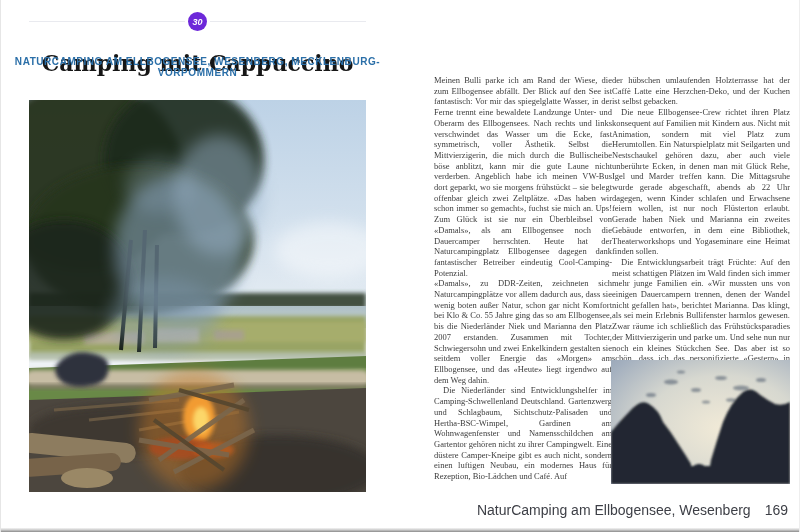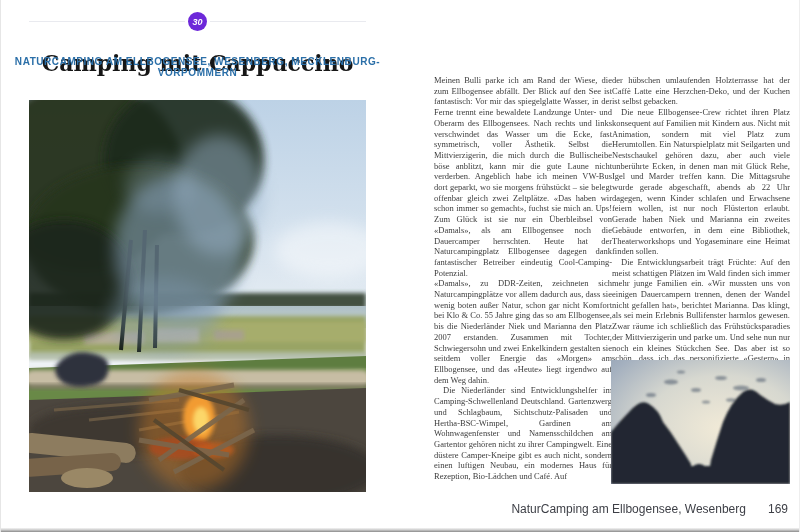--- a/index.html
+++ b/index.html
@@ -27,22 +27,22 @@
        color:#3c3c3c;text-align:justify;margin-top:35px;}
   .col1{left:433px;}
   .col2{left:611px;}
   .col p{margin:0;}
   .col p.indent{text-indent:9px;}
   .callout{color:#2b6fa8;font-weight:bold;margin:9px 0 9px;}
 
   
   .pagenum{position:absolute;font-family:"Liberation Sans",sans-serif;font-size:8px;color:#3d3f46;margin-top:30px;}
   .pn-left{left:28px;top:502px;}
-  .footer-right{position:absolute;right:11px;top:502px;display:flex;gap:22px;align-items:baseline;
-       font-family:"Liberation Sans",sans-serif;font-size:12px;color:#3d3f46;}
+  .footer-right{position:absolute;right:11px;top:502px;display:flex;gap:14px;align-items:baseline;
+       font-family:"Liberation Sans",sans-serif;font-size:14px;color:#3d3f46;}
 </style>
 </head>
 <body>
 
 <div class="spread">
 
   <div class="rule"></div>
   <div class="badge">30</div>
   <h1 class="title">Camping mit Cappuccino</h1>
   <div class="subtitle">NATURCAMPING AM ELLBOGENSEE, WESENBERG, MECKLENBURG-VORPOMMERN</div>

